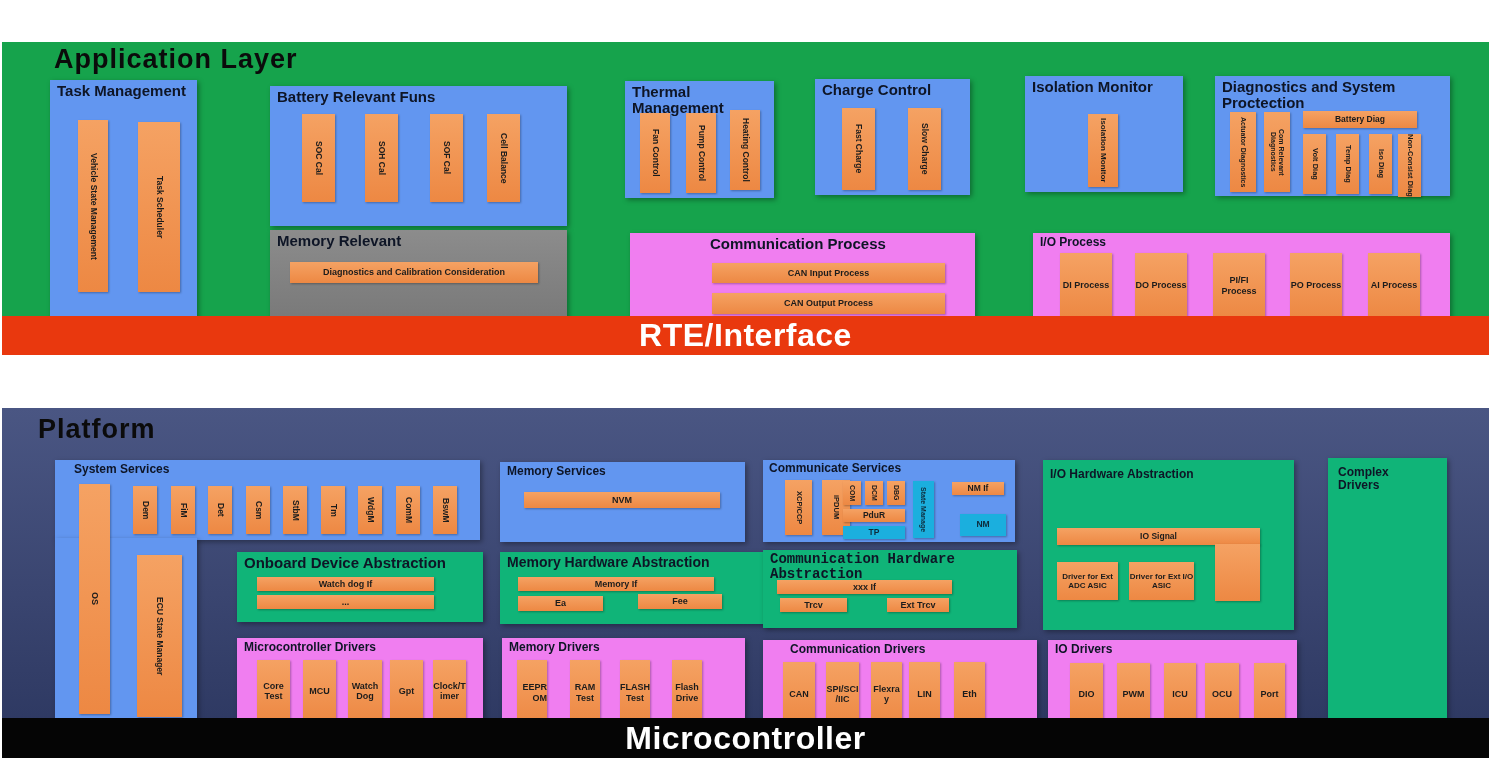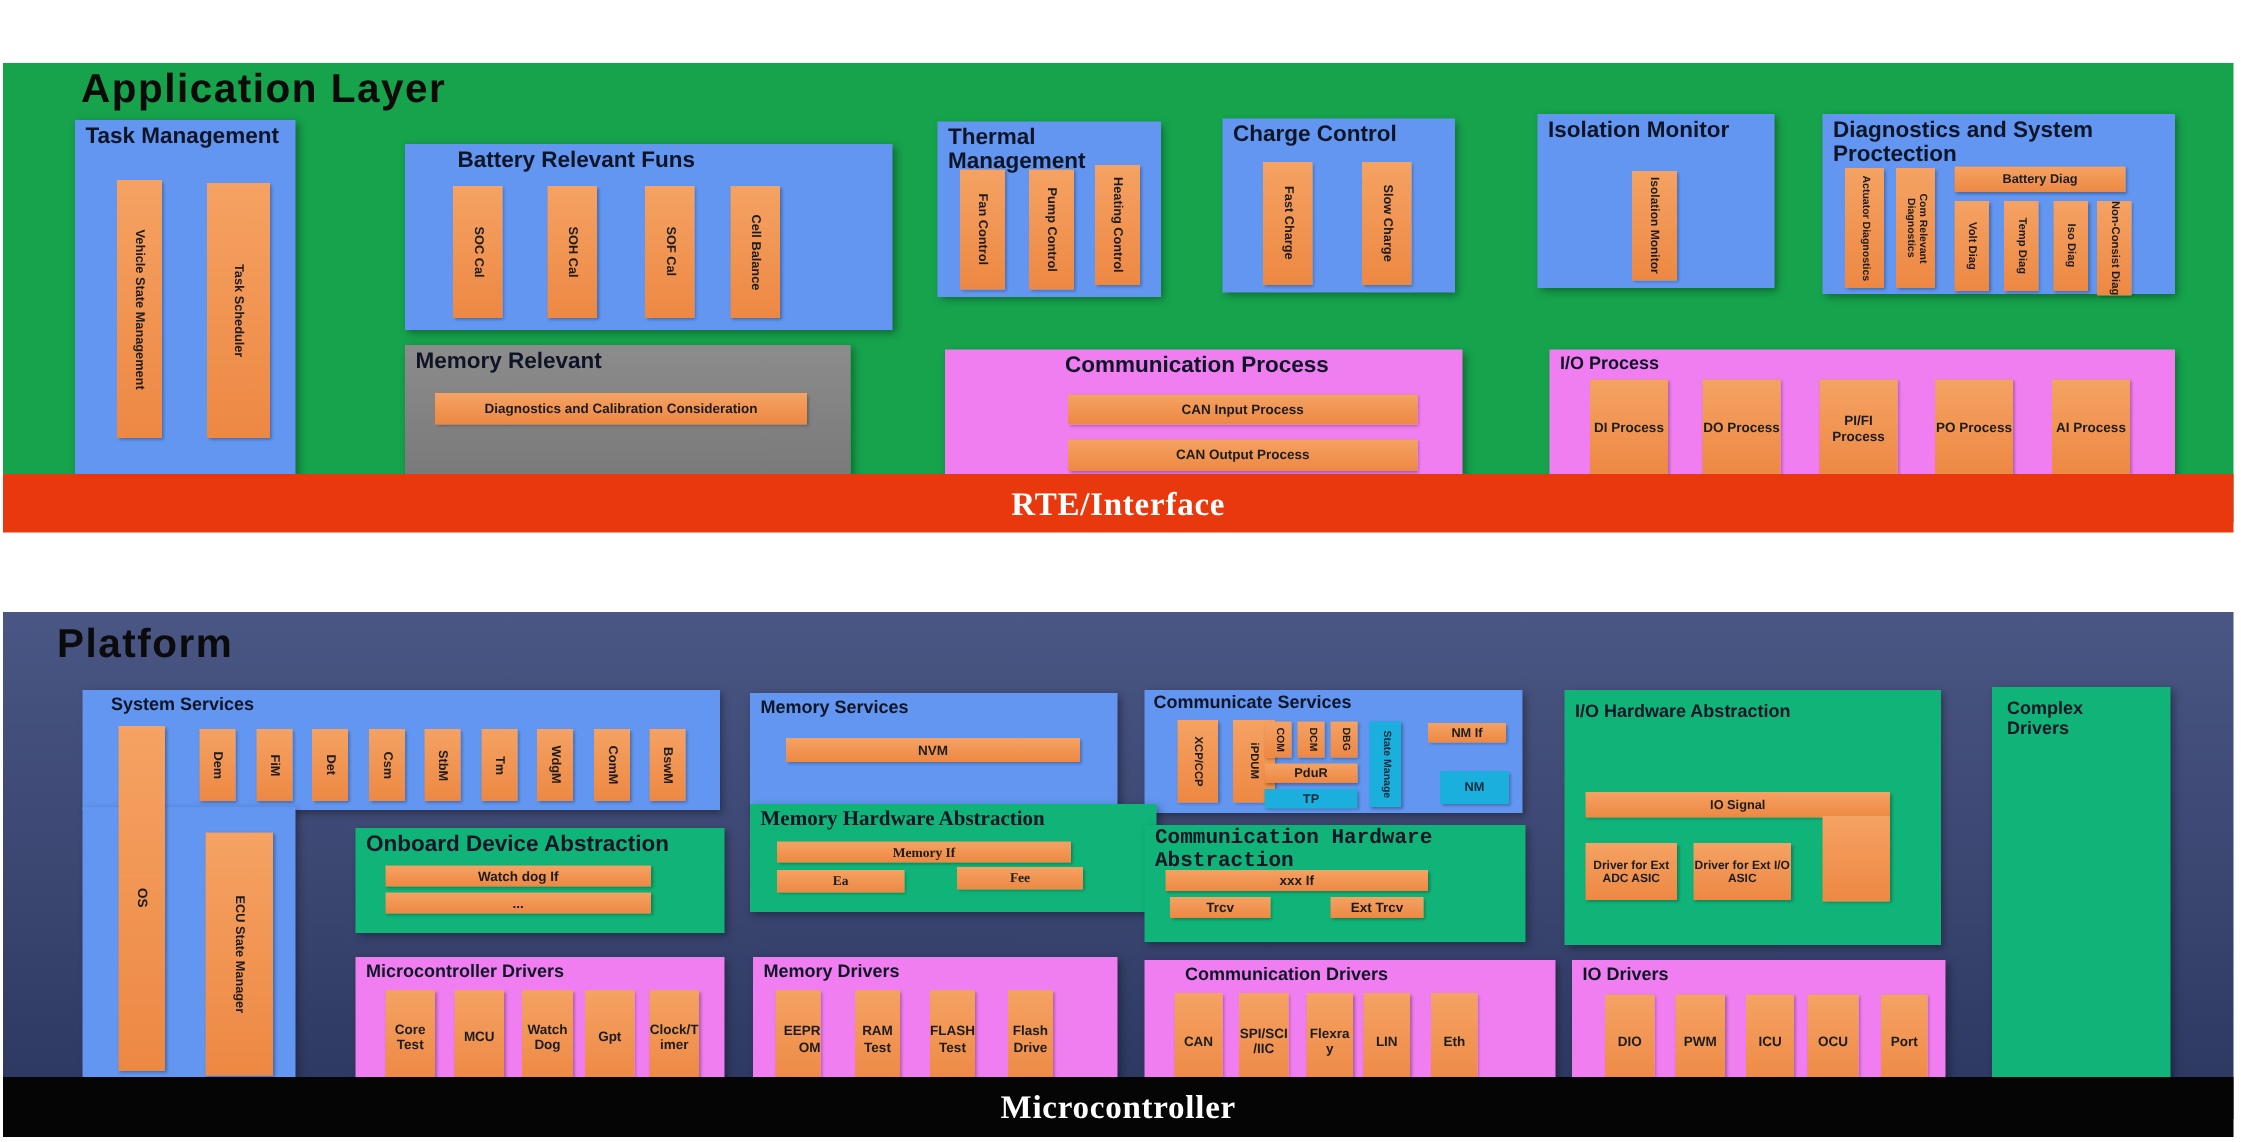--- a/index.html
+++ b/index.html
@@ -4,21 +4,21 @@
 <style>
   html,body{margin:0;padding:0;background:#ffffff;}
   .stage{position:relative;width:1494px;height:761px;background:#ffffff;overflow:hidden;
          font-family:"Liberation Sans","DejaVu Sans",sans-serif;}
   .abs{position:absolute;}
   .layer{position:absolute;margin-top:40px;}
   .layer-app{background:var(--app-layer-green,#16A34C);}
   .layer-platform{background:linear-gradient(180deg,var(--platform-bg-top,#4A5683) 0%,#3A4570 55%,var(--platform-bg-bottom,#2C3760) 100%);}
   .band-rte{position:absolute;background:var(--rte-red,#E9380E);display:flex;align-items:center;justify-content:center;}
   .band-mcu{position:absolute;background:var(--microcontroller-black,#050505);display:flex;align-items:center;justify-content:center;}
-  .band-text{color:#ffffff;font-size:22px;font-weight:bold;letter-spacing:.5px;font-family:Liberation Serif, serif;}
+  .band-text{color:#ffffff;font-size:32px;font-weight:bold;letter-spacing:.5px;}
   .big-title{position:absolute;font-size:27px;font-weight:bold;color:#0b0b0b;letter-spacing:1px;}
   .panel{position:absolute;box-shadow:2px 2px 5px rgba(0,0,0,.35);}
   .blue{background:var(--panel-blue,#6296F0);}
   .pinkp{background:var(--panel-pink,#F07EF0);}
   .greenp{background:var(--platform-green,#10B478);}
   .grayp{background:linear-gradient(180deg,#8C8C8C,var(--panel-gray,#6E6E6E));}
   .bgfill{position:absolute;background:var(--panel-blue,#6296F0);box-shadow:2px 2px 5px rgba(0,0,0,.35);}
   .ptitle{position:relative;display:block;font-weight:bold;font-size:15px;color:#0e1526;padding:3px 7px;line-height:1.08;}
   .obar{position:absolute;background:linear-gradient(180deg,var(--bar-orange-top,#F5A263),var(--bar-orange-bottom,#ED8843));
         display:flex;align-items:center;justify-content:center;text-align:center;font-weight:bold;color:#1c1c1c;
@@ -37,21 +37,21 @@
 
   <div class="layer layer-app" style="left:2px;top:2px;width:1487px;height:306px;">
     <div class="big-title" style="left:52px;top:2px;">Application Layer</div>
 
     <div class="panel blue" style="left:48px;top:38px;width:147px;height:250px;">
       <span class="ptitle">Task Management</span>
       <div class="obar vbar" style="left:28px;top:40px;width:30px;height:172px;">Vehicle State Management</div>
       <div class="obar vbar" style="left:88px;top:42px;width:42px;height:170px;">Task Scheduler</div>
     </div>
 
-    <div class="panel blue" style="left:268px;top:54px;width:297px;height:124px;padding-left:28px;">
+    <div class="panel blue" style="left:268px;top:44px;width:297px;height:140px;">
       <span class="ptitle">Battery Relevant Funs</span>
       <div class="obar vbar" style="left:32px;top:28px;width:33px;height:88px;">SOC Cal</div>
       <div class="obar vbar" style="left:95px;top:28px;width:33px;height:88px;">SOH Cal</div>
       <div class="obar vbar" style="left:160px;top:28px;width:33px;height:88px;">SOF Cal</div>
       <div class="obar vbar" style="left:217px;top:28px;width:33px;height:88px;">Cell Balance</div>
     </div>
 
     <div class="panel blue" style="left:623px;top:39px;width:149px;height:117px;">
       <span class="ptitle" style="width:120px;">Thermal Management</span>
       <div class="obar vbar" style="left:15px;top:32px;width:30px;height:80px;">Fan Control</div>
@@ -156,21 +156,21 @@
     <div class="panel greenp" style="left:1326px;top:50px;width:119px;height:274px;">
       <span class="ptitle t16" style="padding:8px 10px;width:80px;">Complex Drivers</span>
     </div>
 
     <div class="panel greenp" style="left:235px;top:144px;width:246px;height:70px;">
       <span class="ptitle">Onboard Device Abstraction</span>
       <div class="obar hbar" style="left:20px;top:25px;width:177px;height:14px;">Watch dog If</div>
       <div class="obar hbar" style="left:20px;top:43px;width:177px;height:14px;">...</div>
     </div>
 
-    <div class="panel greenp" style="left:498px;top:128px;width:271px;height:72px;font-family:Liberation Serif, serif;">
+    <div class="panel greenp" style="left:498px;top:144px;width:271px;height:72px;">
       <span class="ptitle t14">Memory Hardware Abstraction</span>
       <div class="obar hbar" style="left:18px;top:25px;width:196px;height:14px;">Memory If</div>
       <div class="obar hbar" style="left:18px;top:44px;width:85px;height:15px;">Ea</div>
       <div class="obar hbar" style="left:138px;top:42px;width:84px;height:15px;">Fee</div>
     </div>
 
     <div class="panel greenp" style="left:761px;top:142px;width:254px;height:78px;">
       <span class="ptitle t14" style="padding:2px 7px;width:220px;font-family:Liberation Mono, monospace;">Communication Hardware Abstraction</span>
       <div class="obar hbar" style="left:14px;top:30px;width:175px;height:14px;">xxx If</div>
       <div class="obar hbar" style="left:17px;top:48px;width:67px;height:14px;">Trcv</div>

